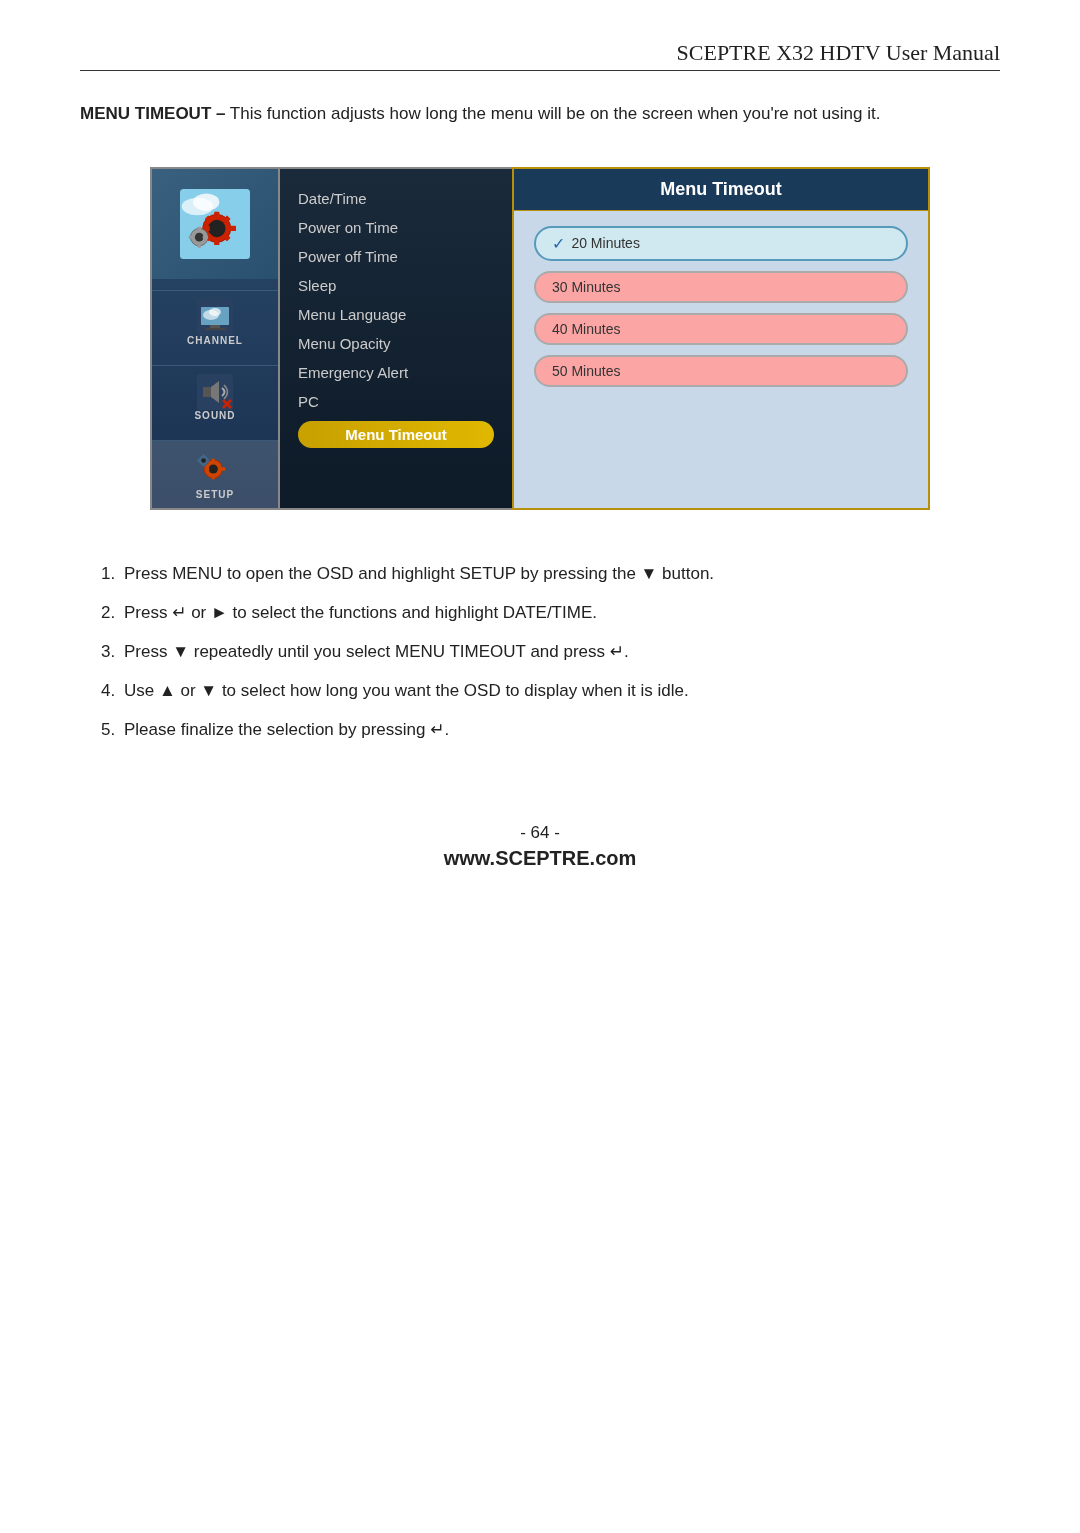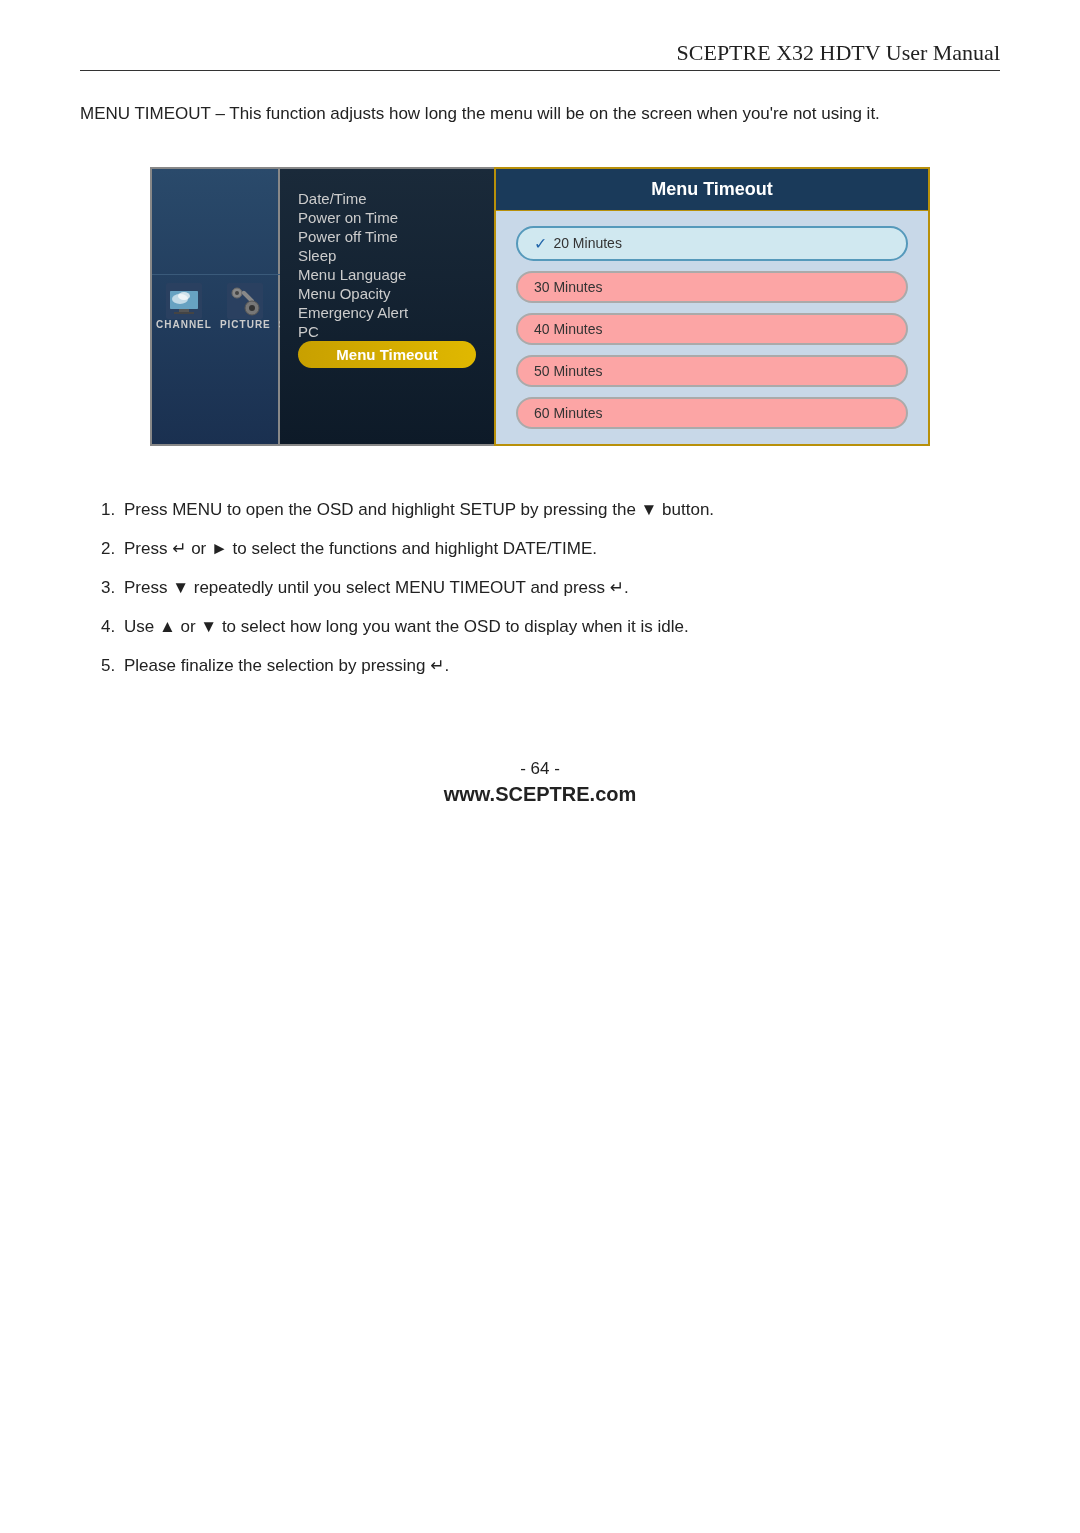--- a/index.html
+++ b/index.html
@@ -22,42 +22,43 @@
       margin-bottom: 30px;
     }
 
     
     .intro-text {
       font-size: 17px;
       line-height: 1.5;
       margin-bottom: 40px;
     }
     .intro-text strong {
-      font-weight: normal;
+      font-weight: bold;
       text-align: center;
     }
 
     
     .osd-wrapper {
       display: flex;
       margin-bottom: 50px;
       width: 780px;
       margin-left: auto;
       margin-right: auto;
     }
 
     
     .osd-sidebar {
       width: 130px;
       background: linear-gradient(180deg, #2a4a6b 0%, #1a3050 100%);
       display: flex;
-      flex-direction: row;
+      flex-direction: column;
       align-items: center;
       padding: 0;
       border: 2px solid #888;
+      gap: 11px;
     }
 
     .sidebar-top {
       width: 100%;
       height: 110px;
       background: linear-gradient(135deg, #3a6080 0%, #2a5070 100%);
       display: flex;
       align-items: center;
       justify-content: center;
       overflow: hidden;
@@ -78,27 +79,28 @@
 
     .sidebar-label {
       font-size: 10px;
       color: #ccc;
       letter-spacing: 1px;
       font-weight: bold;
     }
 
     
     .osd-center {
-      width: 214px;
+      width: 232px;
       background: linear-gradient(180deg, #1a2a3a 0%, #0d1a28 100%);
       border-top: 2px solid #888;
       border-bottom: 2px solid #888;
       padding: 20px 18px;
       display: flex;
       flex-direction: column;
+      gap: 10px;
     }
 
     .center-item {
       font-size: 15px;
       color: #ccc;
       font-family: Arial, sans-serif;
       cursor: pointer;
       padding: 1px 0;
     }
 
@@ -259,33 +261,20 @@
         <rect x="4" y="8" width="28" height="18" fill="rgba(30,60,100,0.3)" rx="1"></rect>
         <rect x="13" y="26" width="10" height="3" fill="#555"></rect>
         <rect x="8" y="29" width="20" height="2" fill="#444"></rect>
 
         <ellipse cx="14" cy="16" rx="8" ry="5" fill="rgba(255,255,255,0.6)"></ellipse>
         <ellipse cx="18" cy="13" rx="6" ry="4" fill="rgba(255,255,255,0.7)"></ellipse>
       </svg>
       <span class="sidebar-label">CHANNEL</span>
     </div>
 
-    <div class="sidebar-item">
-      <svg class="small-icon-svg" viewBox="0 0 36 36">
-        <rect width="36" height="36" fill="#2a4060" rx="2"></rect>
-
-        <circle cx="10" cy="10" r="5" fill="#888" stroke="#666" stroke-width="1"></circle>
-        <circle cx="10" cy="10" r="2" fill="#444"></circle>
-        <rect x="13" y="12" width="16" height="4" fill="#888" rx="2" transform="rotate(45 21 14)"></rect>
-
-        <circle cx="25" cy="25" r="7" fill="#777" stroke="#555" stroke-width="1"></circle>
-        <circle cx="25" cy="25" r="3" fill="#333"></circle>
-      </svg>
-      <span class="sidebar-label">PICTURE</span>
-    </div>
 
     <div class="sidebar-item">
       <svg class="small-icon-svg" viewBox="0 0 36 36">
         <rect width="36" height="36" fill="#2a4060" rx="2"></rect>
 
         <rect x="6" y="13" width="8" height="10" fill="#555" rx="1"></rect>
         <polygon points="14,13 22,7 22,29 14,23" fill="#777"></polygon>
 
         <path d="M25 14 Q30 18 25 22" stroke="#aaa" stroke-width="2" fill="none"></path>
         <path d="M27 11 Q34 18 27 25" stroke="#888" stroke-width="1.5" fill="none"></path>
@@ -340,23 +329,20 @@
       </div>
       <div class="option-btn">
         <span>30 Minutes</span>
       </div>
       <div class="option-btn">
         <span>40 Minutes</span>
       </div>
       <div class="option-btn">
         <span>50 Minutes</span>
       </div>
-      <div class="option-btn">
-        <span>60 Minutes</span>
-      </div>
     </div>
   </div>
 
 </div>
 
 <div class="instructions">
   <ol>
     <li>
       <span>Press MENU to open the OSD and highlight SETUP by pressing the ▼ button.</span>
     </li>

